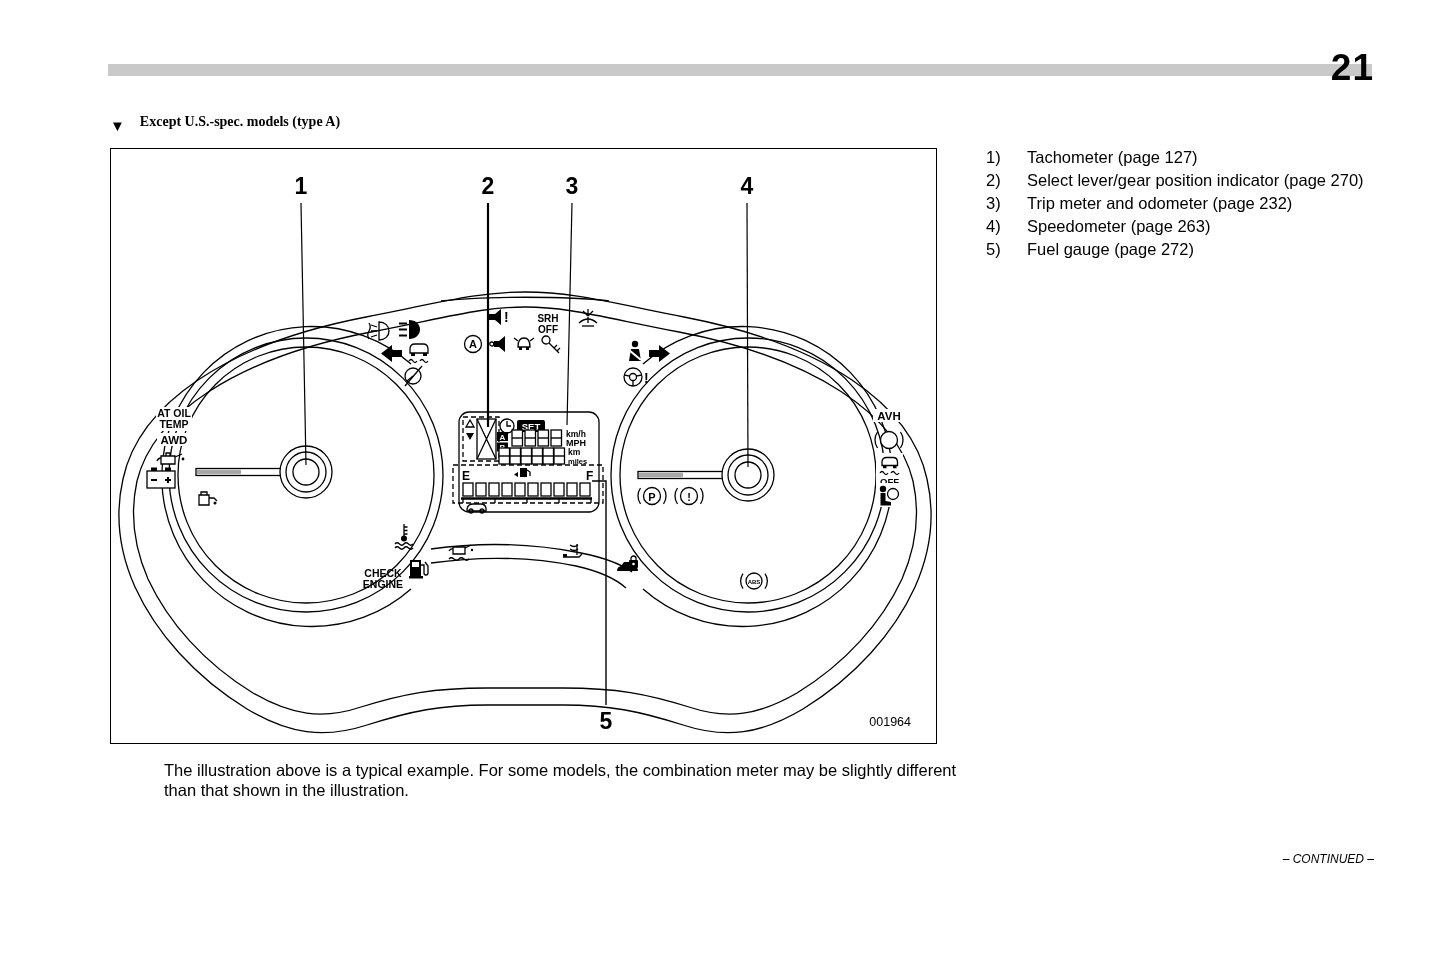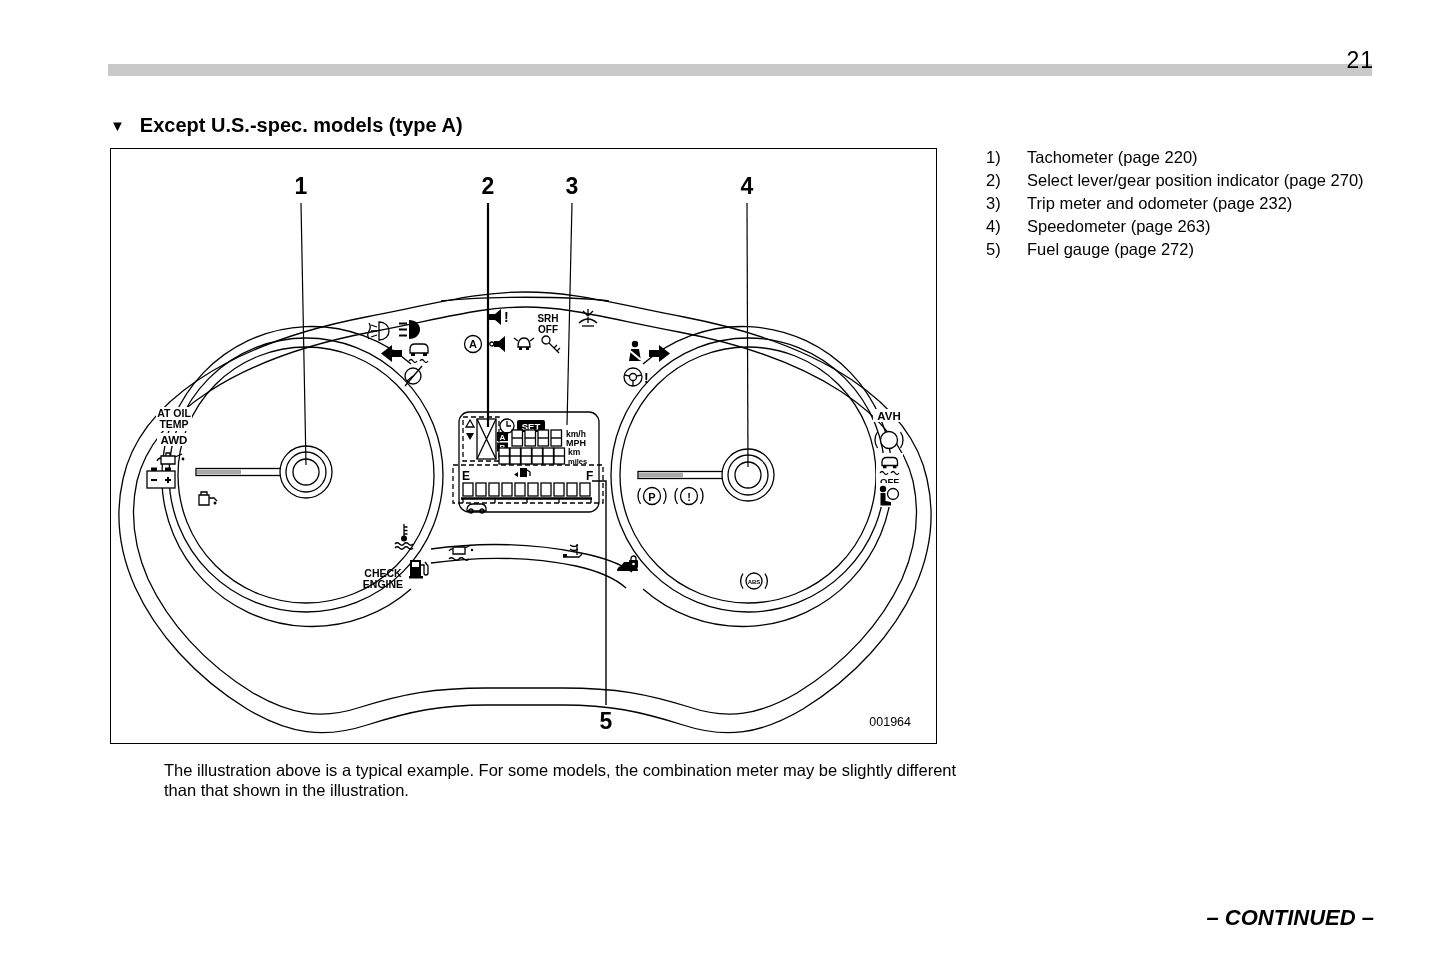--- a/index.html
+++ b/index.html
@@ -1,31 +1,31 @@
 <!DOCTYPE html>
 <html><head>
 <meta charset="utf-8">
 <style>
   html,body{margin:0;padding:0;background:#fff;}
   .page{position:relative;width:1445px;height:963px;background:#fff;overflow:hidden;
         font-family:"Liberation Sans",sans-serif;color:#000;}
   .topbar{position:absolute;left:108px;top:64px;width:1264px;height:12px;background:#c9c9c9;}
   .pagenum{position:absolute;left:1300px;top:47px;width:74px;text-align:right;
-           font-size:23px;font-weight:normal;letter-spacing:1px;}
+           font-size:37px;font-weight:bold;letter-spacing:1px;}
   .section-header{position:absolute;left:110px;top:114px;display:flex;align-items:flex-start;gap:15px;}
   .section-header .tri{font-size:15px;padding-top:3px;}
-  .section-header .title{font-size:20px;font-weight:bold;}
+  .section-header .title{font-size:14px;font-weight:bold;font-family:Liberation Serif, serif;}
   .figure-box{position:absolute;left:110px;top:148px;width:825px;height:594px;border:1.5px solid #000;background:#fff;}
   .legend{position:absolute;left:986px;top:146px;width:416px;font-size:16.5px;line-height:23px;}
   .legend-item{display:flex;}
   .legend-item .num{width:41px;flex:0 0 41px;}
   .legend-item .txt{width:375px;}
   .caption{position:absolute;left:164px;top:760px;width:794px;margin:0;
            font-size:16.5px;line-height:20px;}
-  .continued{position:absolute;right:71px;top:905px;font-size:22px;font-weight:bold;font-style:italic;}
+  .continued{position:absolute;right:71px;top:852px;font-size:12px;font-weight:normal;font-style:italic;}
   
   svg text{font-family:"Liberation Sans",sans-serif;}
   .s{fill:none;stroke:#000;stroke-width:1.3px;}
   .s2{fill:none;stroke:#000;stroke-width:2px;}
   .f{fill:#000;stroke:none;}
   .w{fill:#fff;stroke:#000;stroke-width:1.3px;}
   .dash{stroke-dasharray:5 3;}
   .lbl{font-weight:bold;}
 </style>
 </head>
@@ -367,21 +367,21 @@
         <text x="495" y="580" font-size="23" class="lbl" text-anchor="middle">5</text>
       </g>
 
       <text x="800" y="577" font-size="12.5" text-anchor="end">001964</text>
     </svg>
   </div>
 
   <div class="legend">
     <div class="legend-item">
       <span class="num">1)</span>
-      <span class="txt">Tachometer (page 220)</span>
+      <span class="txt">Tachometer (page 127)</span>
     </div>
     <div class="legend-item">
       <span class="num">2)</span>
       <span class="txt">Select lever/gear position indicator (page 270)</span>
     </div>
     <div class="legend-item">
       <span class="num">3)</span>
       <span class="txt">Trip meter and odometer (page 232)</span>
     </div>
     <div class="legend-item">

